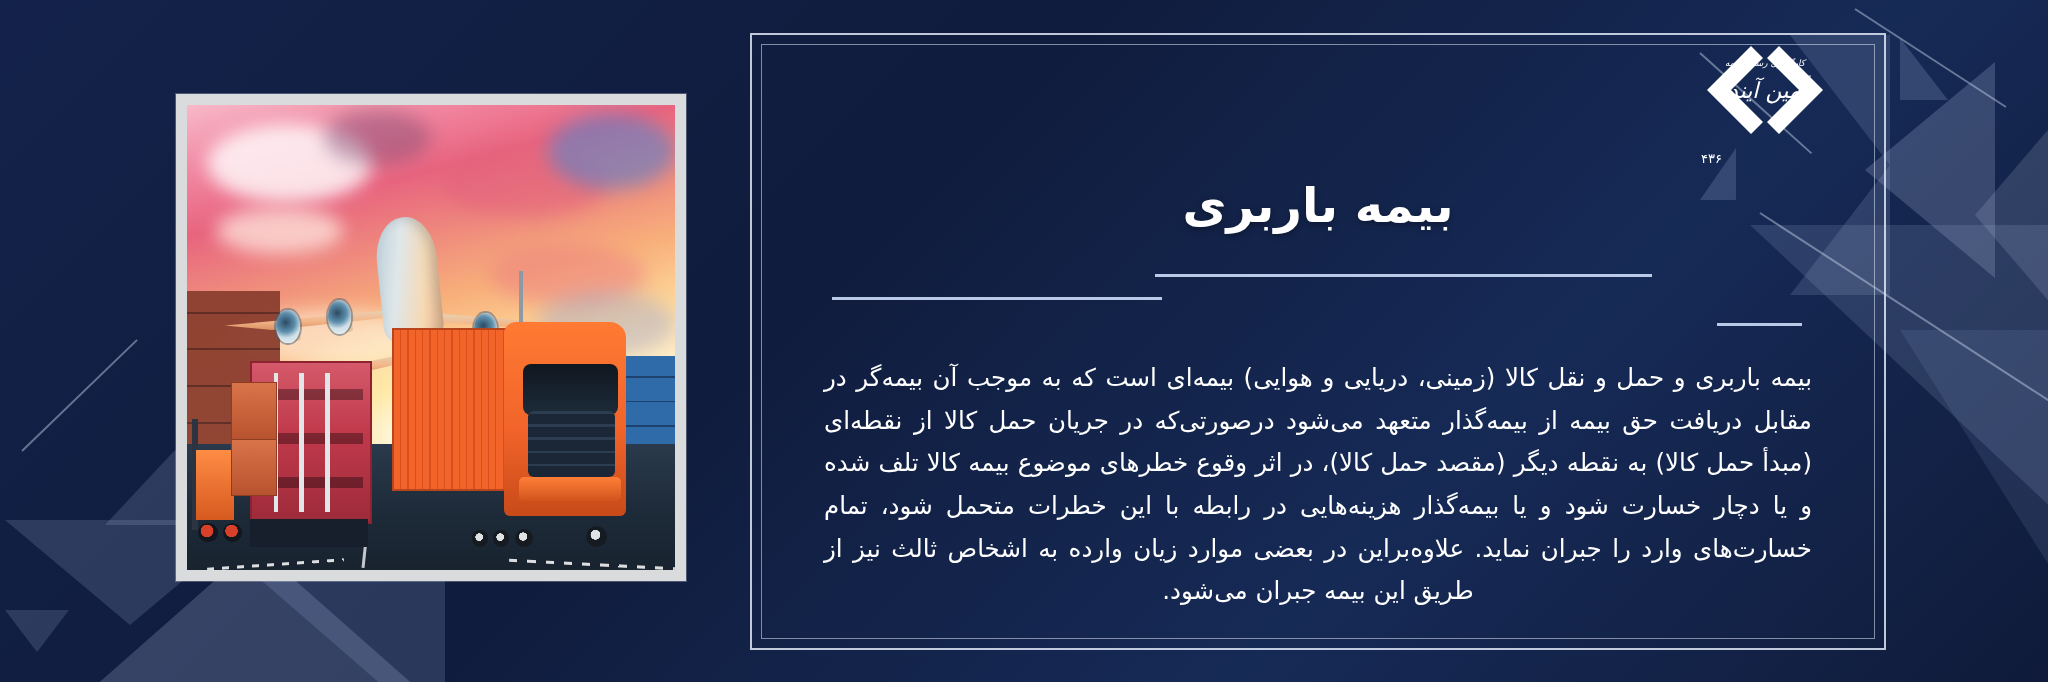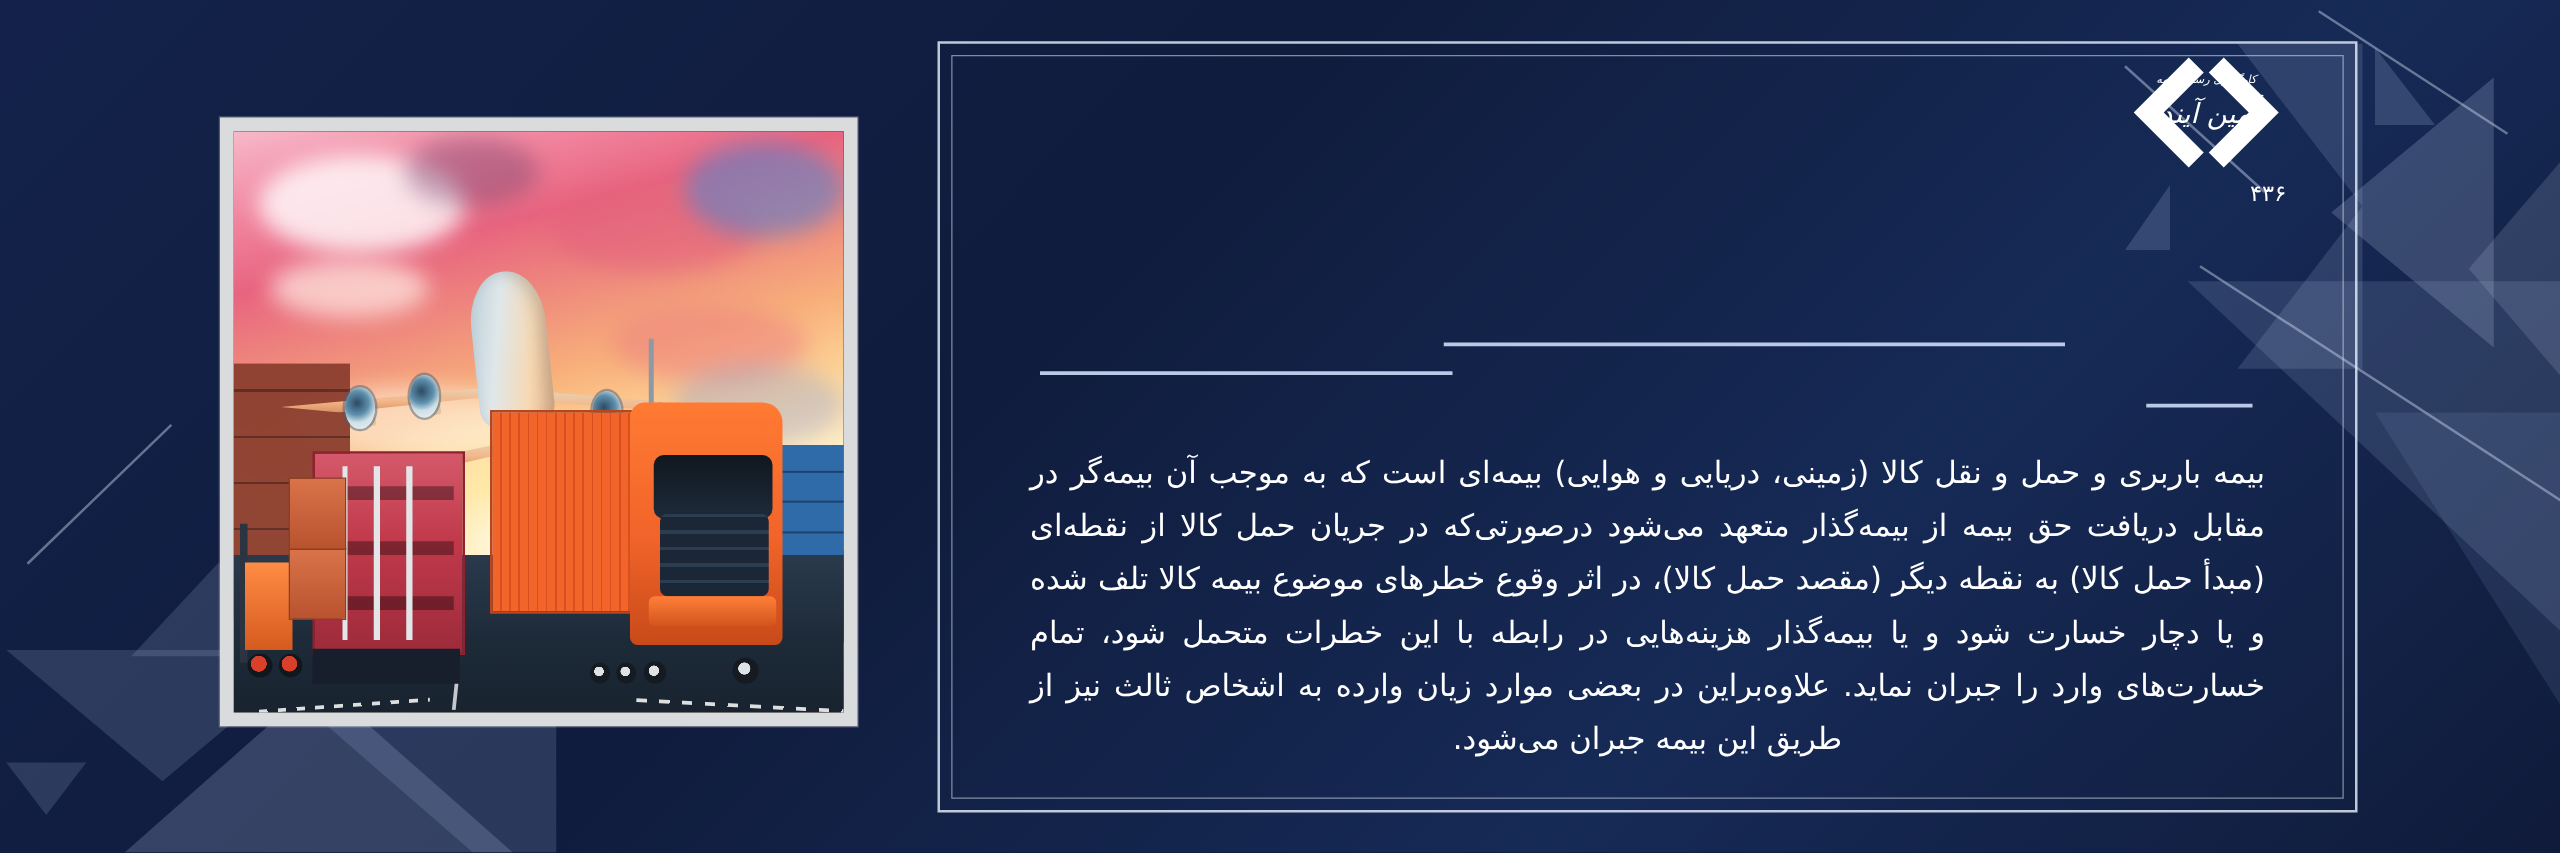--- a/index.html
+++ b/index.html
@@ -223,23 +223,23 @@
     position: absolute; inset: 9px;
     border: 1px solid rgba(223,232,246,0.55);
   }
   .brand-logo {
     position: absolute; right: 55px; top: 5px;
     width: 128px; height: 128px;
   }
   .brand-logo svg { width: 100%; height: 100%; display: block; }
   .logo-num {
     position: absolute; left: 0; right: 0; bottom: 2px;
-    text-align: right;
+    text-align: left;
     color: #ffffff;
-    font-size: 18px;
+    font-size: 13px;
     letter-spacing: 1px;
   }
 
   .headline {
     position: absolute; right: 0; left: 0;
     top: 142px;
     text-align: center;
     color: #ffffff;
     font-size: 48px;
     font-weight: 700;
@@ -373,20 +373,21 @@
         <path d="M62 18 L30 50 L62 82 L50 94 L6 50 L50 6 Z" fill="#ffffff"></path>
         <path d="M66 18 L98 50 L66 82 L78 94 L122 50 L78 6 Z" fill="#ffffff"></path>
         <g fill="#ffffff" font-family="'DejaVu Sans','Liberation Sans',sans-serif">
           <text x="64" y="58" text-anchor="middle" font-size="22" font-style="italic">تأمین آینده</text>
           <text x="64" y="26" text-anchor="middle" font-size="9" font-style="italic">کارگزاری رسمی بیمه</text>
         </g>
       </svg>
       <div class="logo-num">۴۳۶</div>
     </div>
 
+    <div class="headline">بیمه باربری</div>
 
     <div class="rule rule-1"></div>
     <div class="rule rule-2"></div>
     <div class="rule rule-3"></div>
 
     <div class="body-copy">بیمه باربری و حمل و نقل کالا (زمینی، دریایی و هوایی) بیمه‌ای است که به موجب آن بیمه‌گر در مقابل دریافت حق بیمه از بیمه‌گذار متعهد می‌شود درصورتی‌که در جریان حمل کالا از نقطه‌ای (مبدأ حمل کالا) به نقطه دیگر (مقصد حمل کالا)، در اثر وقوع خطرهای موضوع بیمه کالا تلف شده و یا دچار خسارت شود و یا بیمه‌گذار هزینه‌هایی در رابطه با این خطرات متحمل شود، تمام خسارت‌های وارد را جبران نماید. علاوه‌براین در بعضی موارد زیان وارده به اشخاص ثالث نیز از طریق این بیمه جبران می‌شود.</div>
   </div>
 
 </div>
 

